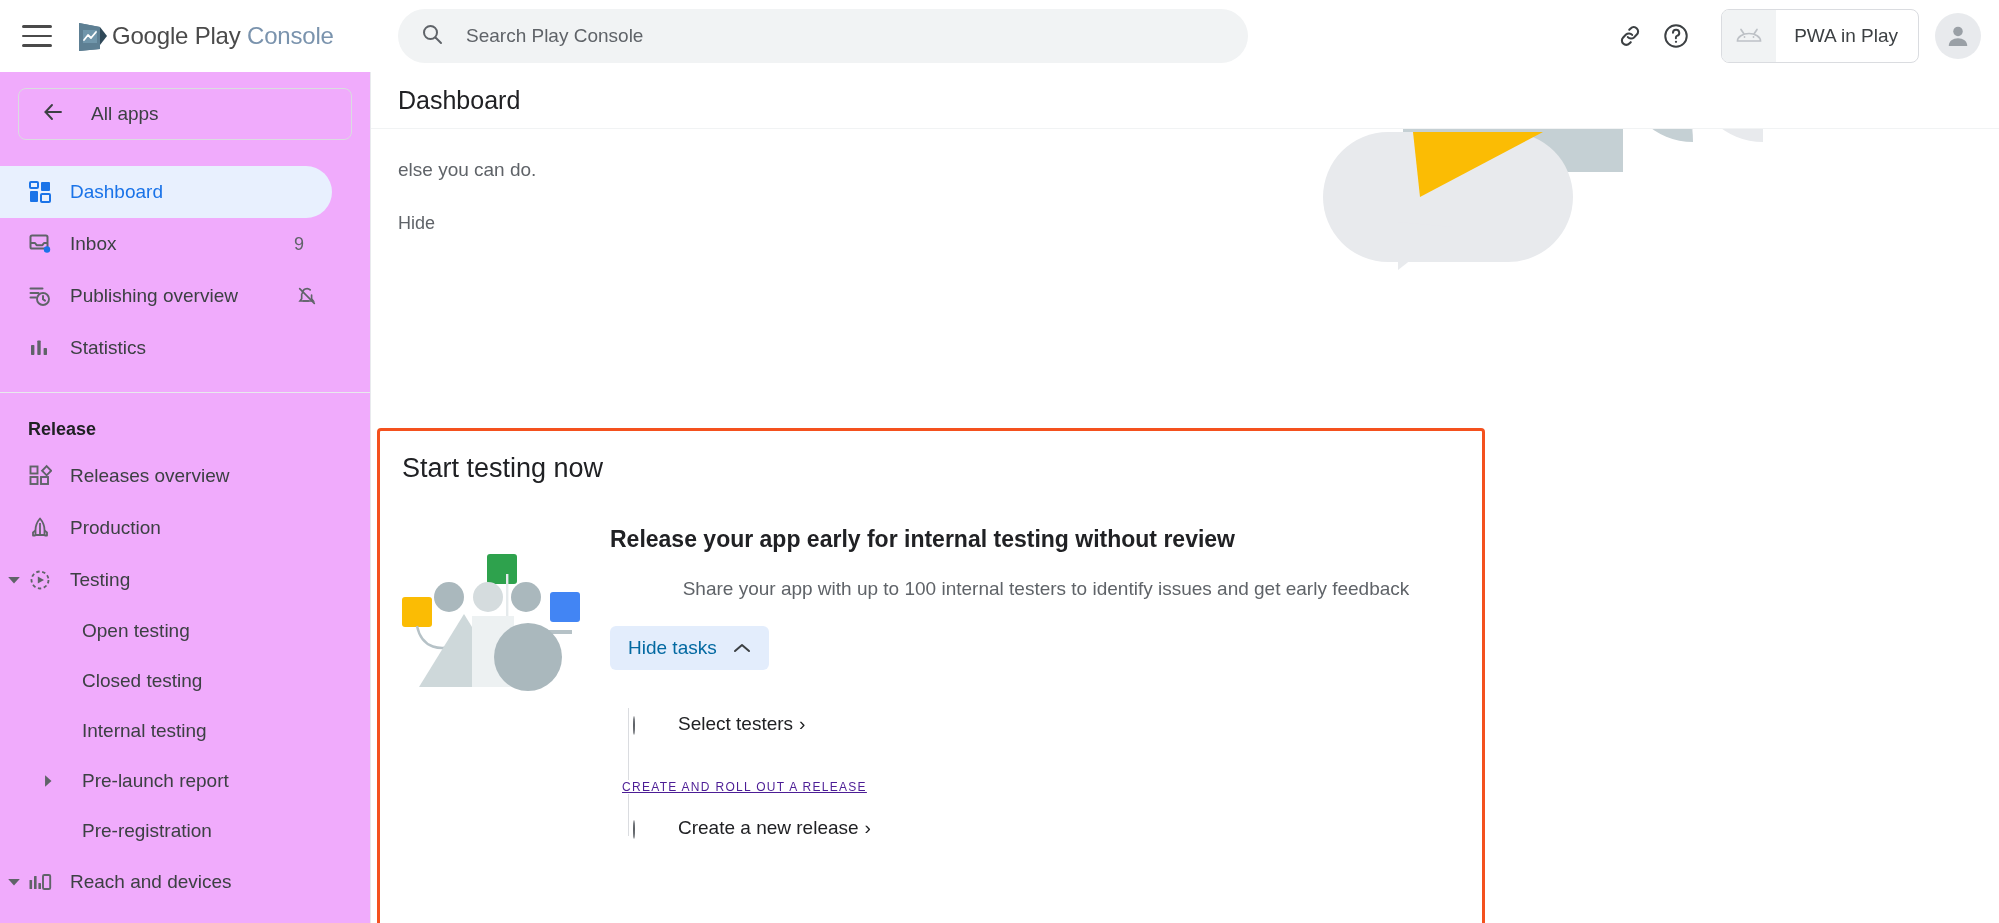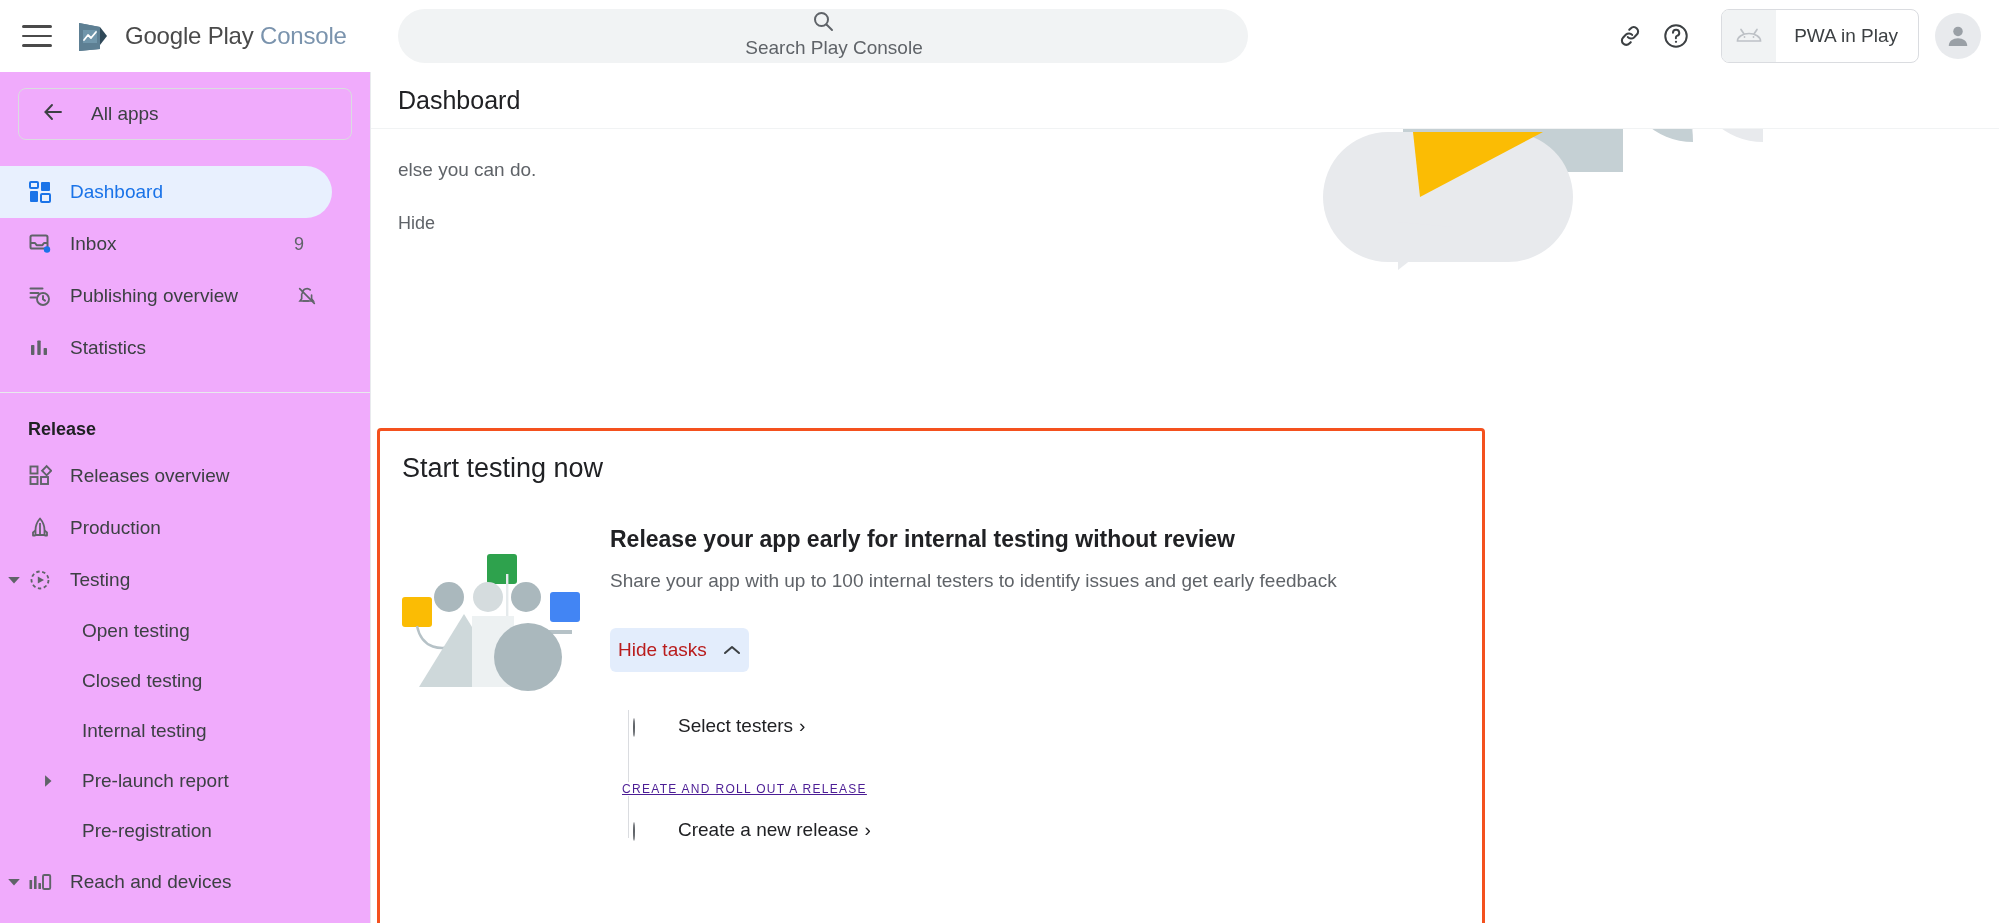--- a/index.html
+++ b/index.html
@@ -16,30 +16,30 @@
     position: absolute; top: 0; left: 0; width: 1999px; height: 72px;
     background: #fff; display: flex; align-items: center; z-index: 40;
   }
   .hamburger {
     width: 30px; height: 22px; margin-left: 22px; margin-right: 24px;
     display: flex; flex-direction: column; justify-content: space-between;
     cursor: pointer;
   }
   .hamburger i { display: block; height: 2.6px; background: #4a4a4a; border-radius: 2px; }
 
-  .brand { display: flex; align-items: center; gap: 13px; cursor: pointer; }
+  .brand { display: flex; align-items: center; cursor: pointer; }
   .brand-logo { width: 36px; height: 34px; }
   .brand-text { font-size: 24px; letter-spacing: -0.2px; white-space: nowrap; }
   .brand-text .g1 { color: #4a4a4a; font-weight: 500; }
   .brand-text .g2 { color: #7a93ad; font-weight: 400; }
 
   .search {
     position: absolute; left: 398px; top: 9px; width: 850px; height: 54px;
     background: #f1f3f4; border-radius: 27px; display: flex; align-items: center;
-    padding: 0 22px; cursor: text; flex-direction: column;
+    padding: 0 22px; cursor: text;
   }
   .search svg { flex: none; }
   .search-ph { margin-left: 22px; color: #5f6368; font-size: 19px; }
 
   .top-right { position: absolute; right: 18px; top: 0; height: 72px; display: flex; align-items: center; gap: 0; }
   .ticon { width: 46px; height: 46px; display: flex; align-items: center; justify-content: center; border-radius: 50%; cursor: pointer; }
   .app-pill {
     display: flex; align-items: center; height: 54px; margin-left: 22px;
     border: 1px solid #dadce0; border-radius: 8px; padding-right: 20px; cursor: pointer; overflow: hidden;
   }
@@ -96,26 +96,26 @@
   
   .card {
     position: absolute; left: 46px; top: 356px; width: 1108px; height: 550px;
     border: 3px solid #f4511e; border-radius: 4px; background: #fff;
   }
   .card-title { font-size: 27px; font-weight: 500; color: #202124; padding: 22px 0 0 22px; }
   .card-body { display: flex; padding: 42px 0 0 22px; }
   .card-art { width: 190px; flex: none; padding-top: 28px; }
   .card-main { flex: 1; padding-left: 18px; }
   .card-h { font-size: 23px; font-weight: 700; color: #202124; }
-  .card-sub { font-size: 19px; color: #5f6368; margin-top: 17px; }
+  .card-sub { font-size: 19px; color: #5f6368; margin-top: 25px; text-align: center; }
 
   .hide-tasks {
-    display: inline-flex; align-items: center; gap: 16px; margin-top: 36px;
-    background: #e3edfc; color: #b91c1c; font-size: 19px;
-    padding: 11px 8px; border-radius: 6px; cursor: pointer; border: none;
+    display: inline-flex; align-items: center; gap: 16px; margin-top: 26px;
+    background: #e3edfc; color: #0369a1; font-size: 19px;
+    padding: 11px 18px; border-radius: 6px; cursor: pointer; border: none;
   }
 
   .tasks { position: relative; margin-top: 30px; padding-left: 12px; }
   .task-line { position: absolute; left: 18px; top: 8px; bottom: 16px; width: 1px; background: #dadce0; }
   .task {
     position: relative; display: flex; align-items: center; height: 48px; z-index: 2;
   }
   .task-marker { width: 14px; height: 14px; flex: none; margin-left: 11px; }
   .task-marker .ring { width: 13px; height: 13px; border: 1.5px solid #5f6368; border-radius: 50%; background: #fff; }
   .task-label { margin-left: 31px; font-size: 19px; color: #202124; display: flex; align-items: center; gap: 6px; }

